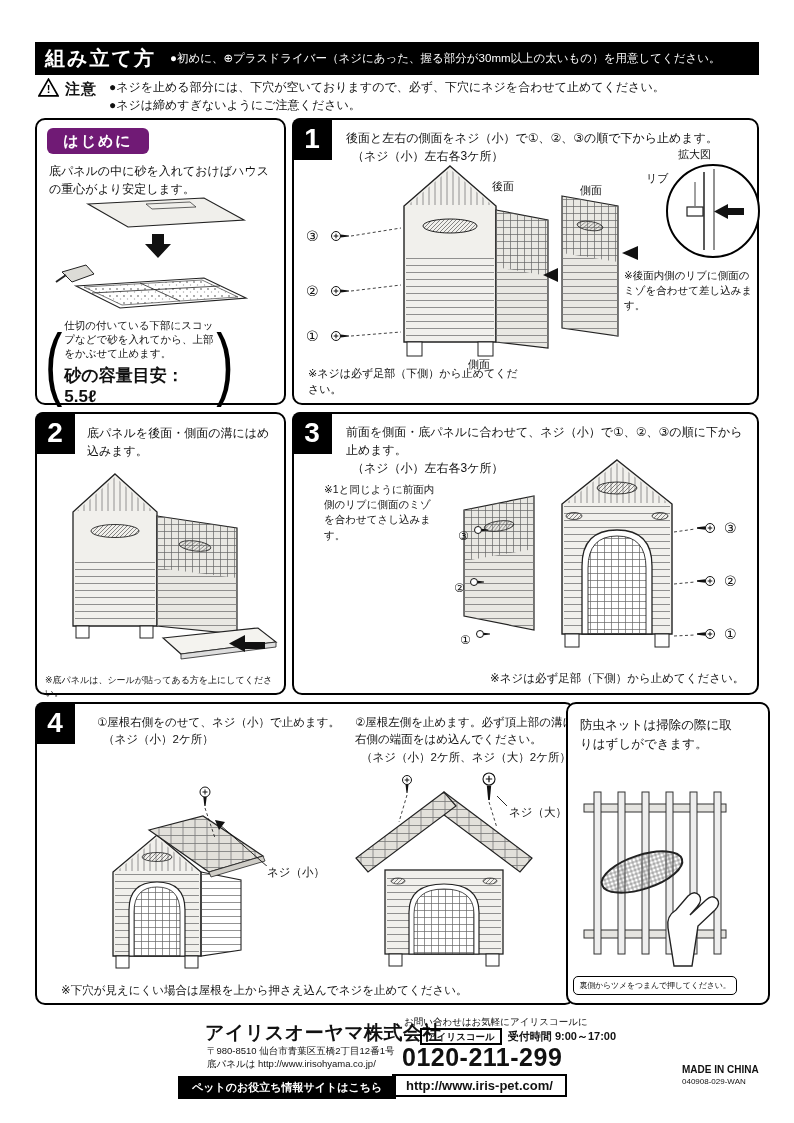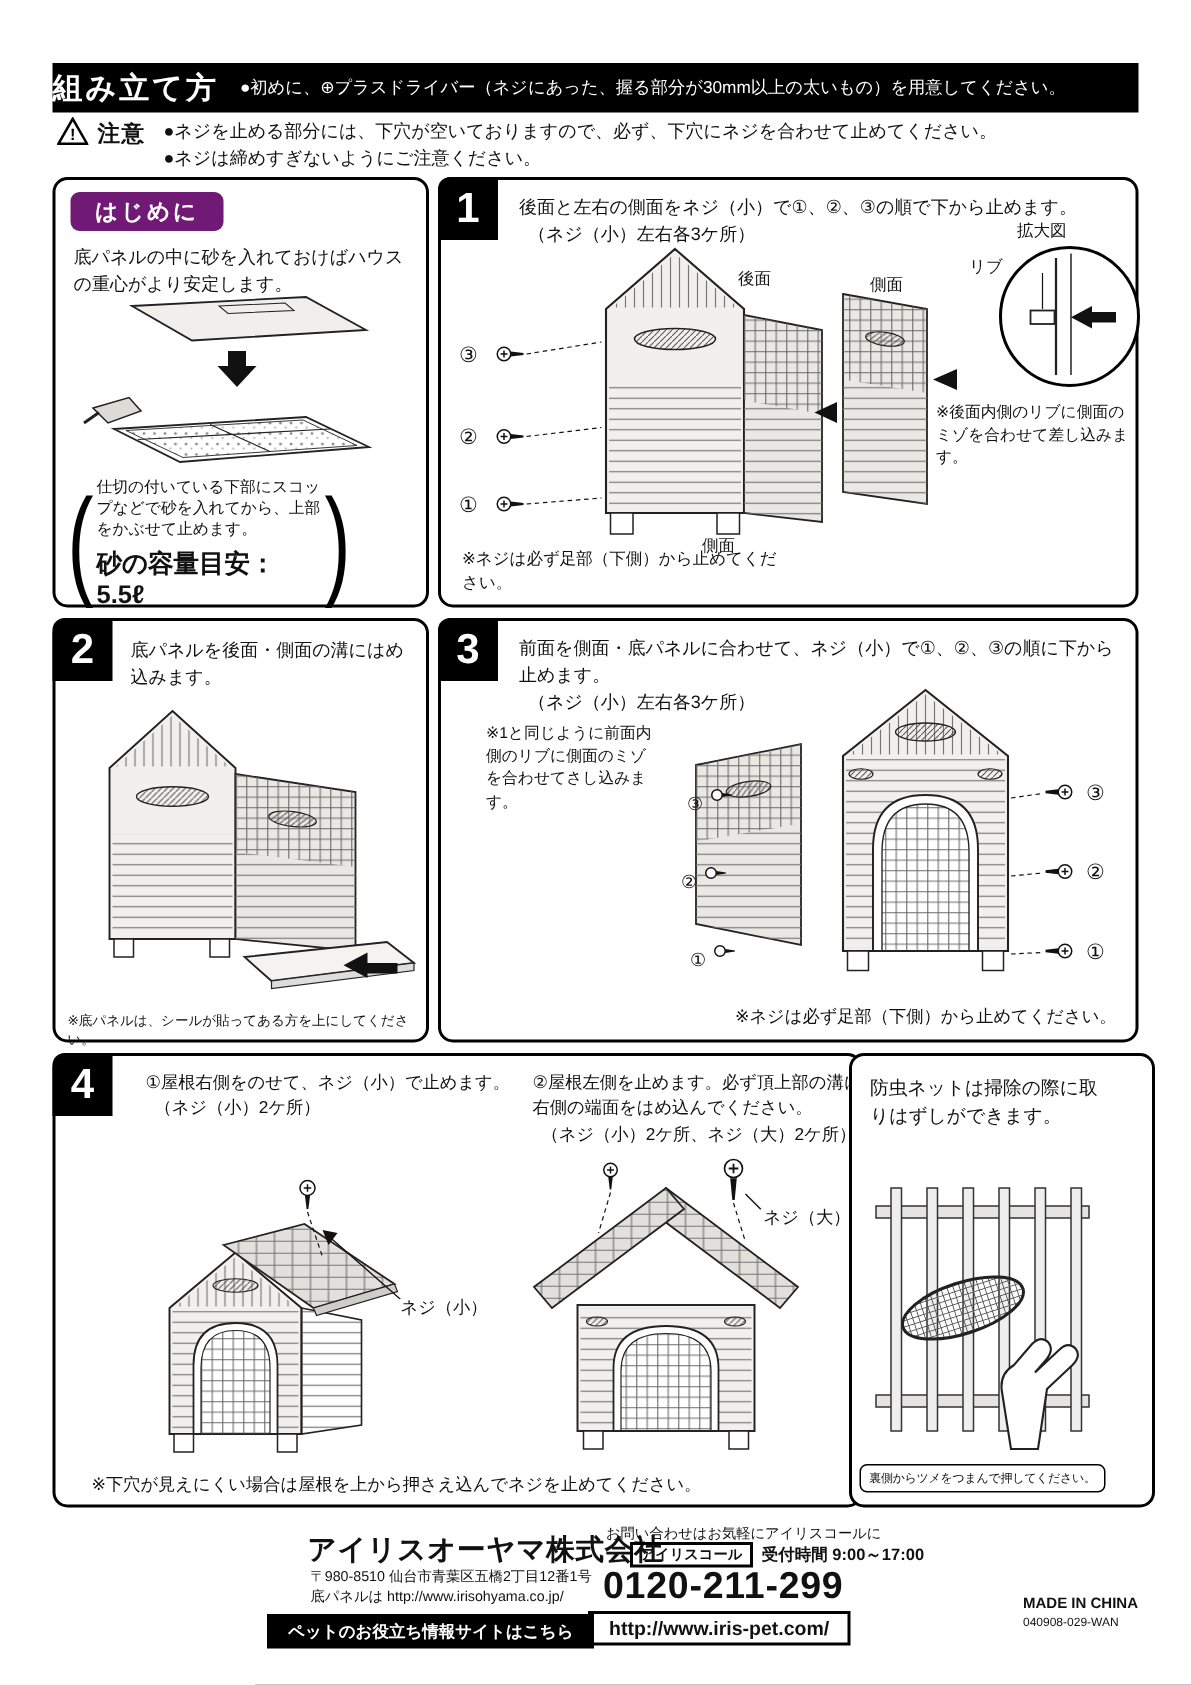--- a/index.html
+++ b/index.html
@@ -13,21 +13,21 @@
   .box { position:absolute; border:2px solid #000; border-radius:10px; background:#fff; }
   .step-num {
     position:absolute; left:-2px; top:-2px; width:40px; height:42px;
     background:#000; color:#fff; font-weight:bold; font-size:28px;
     display:flex; align-items:center; justify-content:center;
     border-radius:8px 0 0 0;
   }
   .jp { line-height:1.4; }
   .header-bar {
     position:absolute; left:35px; top:42px; width:724px; height:33px;
-    background:#000; color:#fff; display:flex; align-items:center; gap:14px; 
+    background:#000; color:#fff; display:flex; align-items:center; gap:14px; padding-left:10px;
   }
   .header-title { font-size:20px; font-weight:bold; letter-spacing:2px; white-space:nowrap; }
   .header-note { font-size:11.5px; white-space:nowrap; }
   .caution { position:absolute; left:38px; top:78px; width:722px; display:flex; align-items:flex-start; gap:6px; }
   .caution-label { font-size:15px; font-weight:bold; margin-top:2px; letter-spacing:1px; }
   .caution-lines { font-size:12px; line-height:1.5; margin-left:6px; }
   .pill-title {
     position:absolute; left:10px; top:8px; width:102px; height:26px; background:#701a75; color:#fff;
     font-size:15px; font-weight:bold; display:flex; align-items:center; justify-content:center;
     border-radius:6px; letter-spacing:2px;

